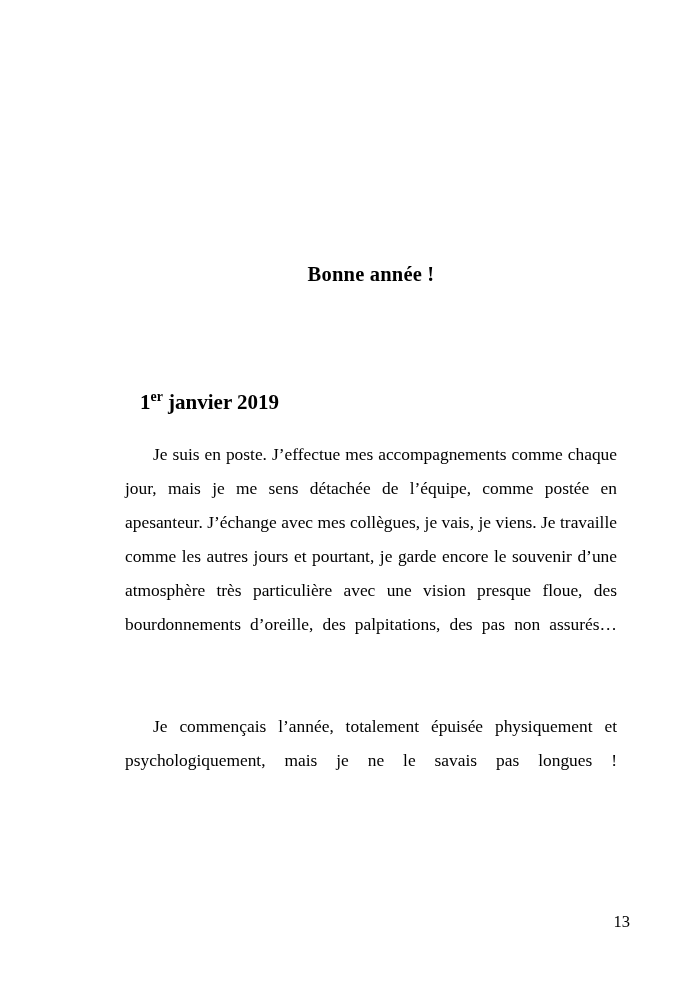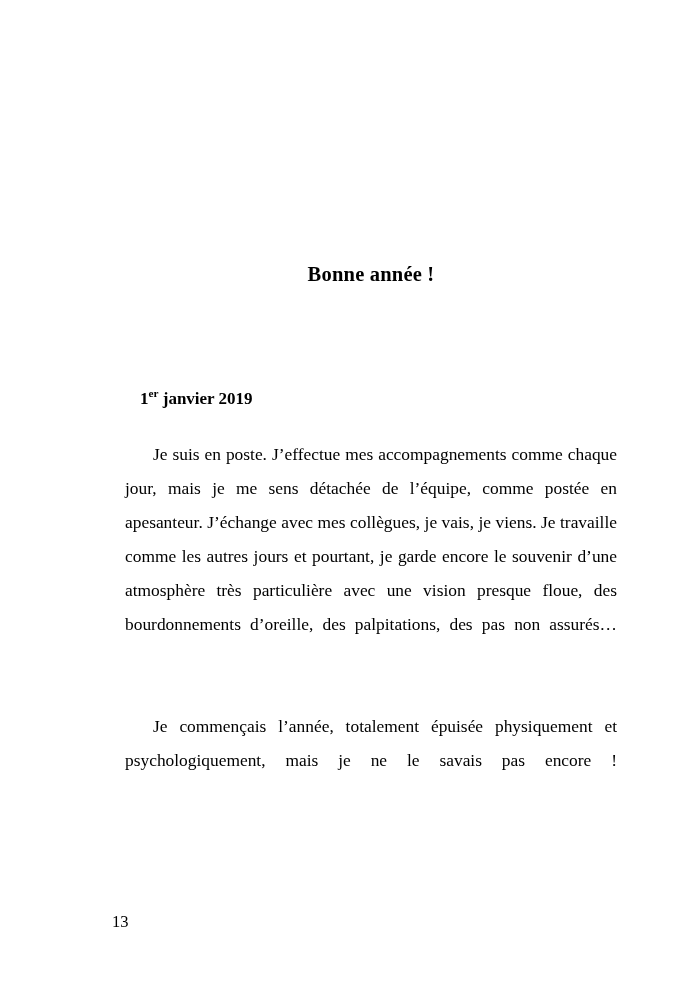--- a/index.html
+++ b/index.html
@@ -41,21 +41,21 @@
     font-weight: bold;
     letter-spacing: 0.2px;
     line-height: 1.2;
   }
 
   .date-line {
     position: absolute;
     left: 0;
     top: 388px;
     width: 518px;
-    font-size: 17px;
+    font-size: 21px;
     font-weight: bold;
     text-indent: 28px;
     line-height: 1.35;
   }
   .date-line sup {
     font-size: 0.66em;
     vertical-align: super;
     line-height: 0;
   }
 
@@ -87,39 +87,39 @@
     content: "";
     display: inline-block;
     width: 100%;
   }
 
   .page-number {
     position: absolute;
     left: 0;
     top: 912px;
     width: 518px;
-    text-align: left;
+    text-align: right;
     font-size: 16.5px;
     line-height: 1.2;
   }
 </style>
 </head>
 <body>
 
 <div class="page">
 
   <div class="content">
 
     <h1 class="chapter-title">Bonne année !</h1>
 
     <div class="date-line">
       <span>1</span><sup>er</sup><span> janvier 2019</span>
     </div>
 
     <div class="body-text">
       <p class="para">Je suis en poste. J’effectue mes accompagnements comme chaque jour, mais je me sens détachée de l’équipe, comme postée en apesanteur. J’échange avec mes collègues, je vais, je viens. Je travaille comme les autres jours et pourtant, je garde encore le souvenir d’une atmosphère très particulière avec une vision presque floue, des bourdonnements d’oreille, des palpitations, des pas non assurés…</p>
-      <p class="para gap-before">Je commençais l’année, totalement épuisée physiquement et psychologiquement, mais je ne le savais pas encore !</p>
+      <p class="para gap-before">Je commençais l’année, totalement épuisée physiquement et psychologiquement, mais je ne le savais pas longues !</p>
     </div>
 
     <div class="page-number">13</div>
 
   </div>
 </div>
 
 </body></html>

